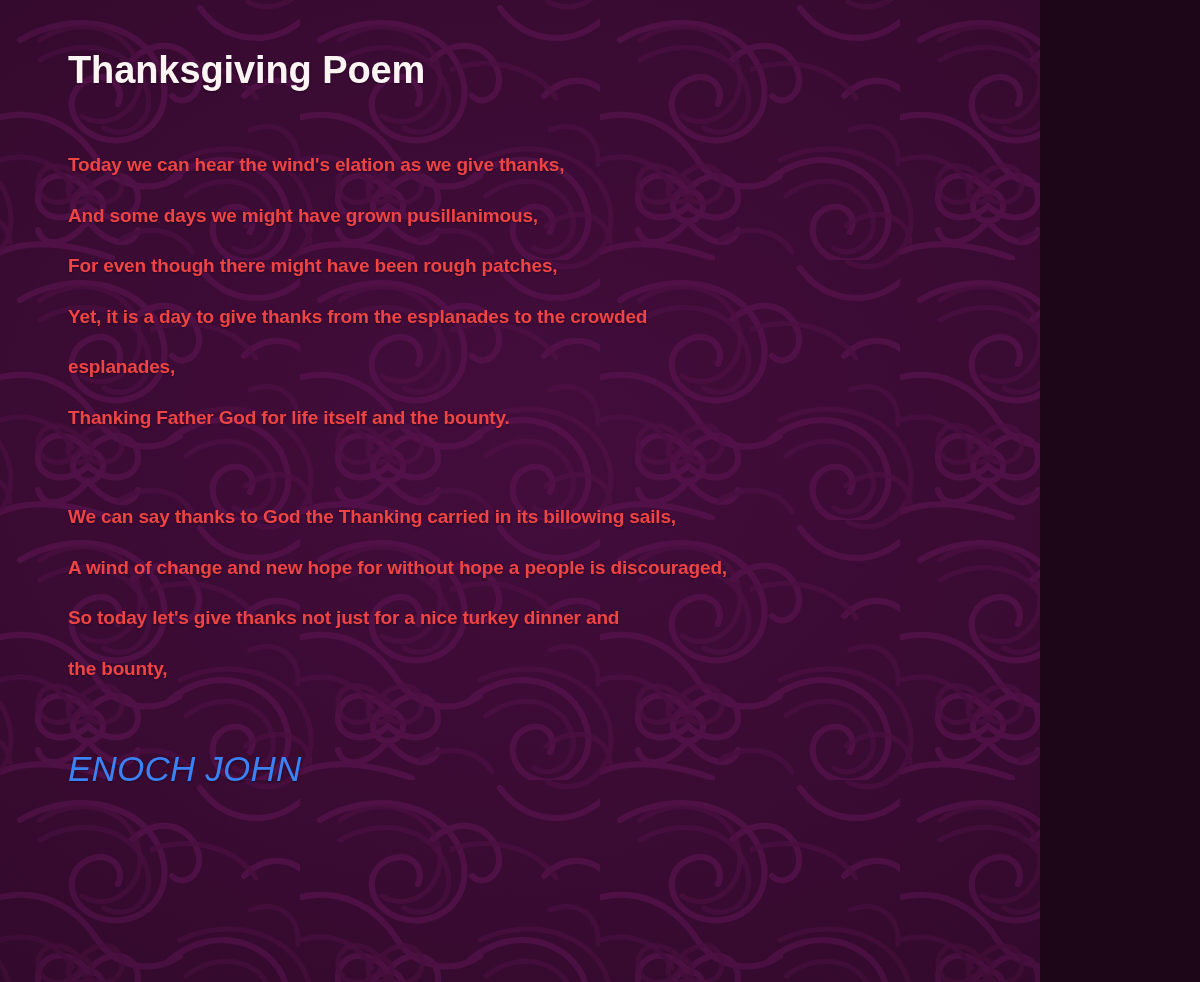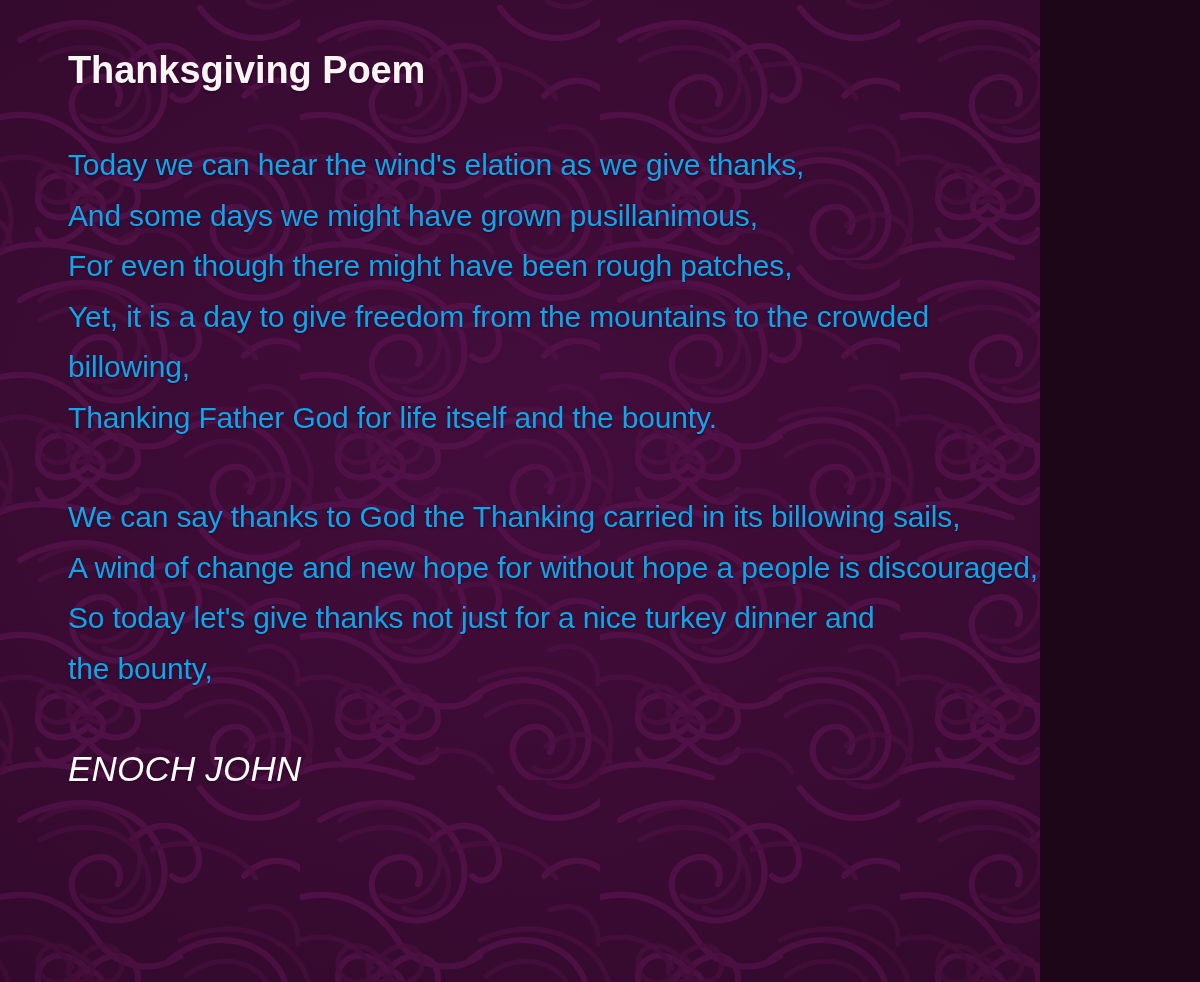--- a/index.html
+++ b/index.html
@@ -60,31 +60,31 @@
   }
 
   .stanza {
     margin: 0 0 49px 0;
   }
   .stanza:last-child {
     margin-bottom: 0;
   }
 
   .poem-line {
-    color: #0ea5e9;
-    font-size: 30px;
-    font-weight: normal;
+    color: #ef4444;
+    font-size: 19px;
+    font-weight: bold;
     line-height: 50.5px;
     white-space: nowrap;
     letter-spacing: -0.15px;
     text-shadow: 0 1px 2px rgba(20,2,18,0.5);
   }
 
   #poem-author {
-    color: #ffffff;
+    color: #3b82f6;
     font-size: 35px;
     font-style: italic;
     font-weight: normal;
     line-height: 44px;
     white-space: nowrap;
     letter-spacing: 0.2px;
     margin-top: 53px;
     text-shadow: 0 1px 2px rgba(20,2,18,0.5);
   }
 </style>
@@ -144,22 +144,22 @@
   <div id="poem-content">
 
     <h1 id="poem-title">Thanksgiving Poem</h1>
 
     <div id="poem-body">
 
       <div class="stanza">
         <div class="poem-line">Today we can hear the wind's elation as we give thanks,</div>
         <div class="poem-line">And some days we might have grown pusillanimous,</div>
         <div class="poem-line">For even though there might have been rough patches,</div>
-        <div class="poem-line">Yet, it is a day to give freedom from the mountains to the crowded</div>
-        <div class="poem-line">billowing,</div>
+        <div class="poem-line">Yet, it is a day to give thanks from the esplanades to the crowded</div>
+        <div class="poem-line">esplanades,</div>
         <div class="poem-line">Thanking Father God for life itself and the bounty.</div>
       </div>
 
       <div class="stanza">
         <div class="poem-line">We can say thanks to God the Thanking carried in its billowing sails,</div>
         <div class="poem-line">A wind of change and new hope for without hope a people is discouraged,</div>
         <div class="poem-line">So today let's give thanks not just for a nice turkey dinner and</div>
         <div class="poem-line">the bounty,</div>
       </div>
 

